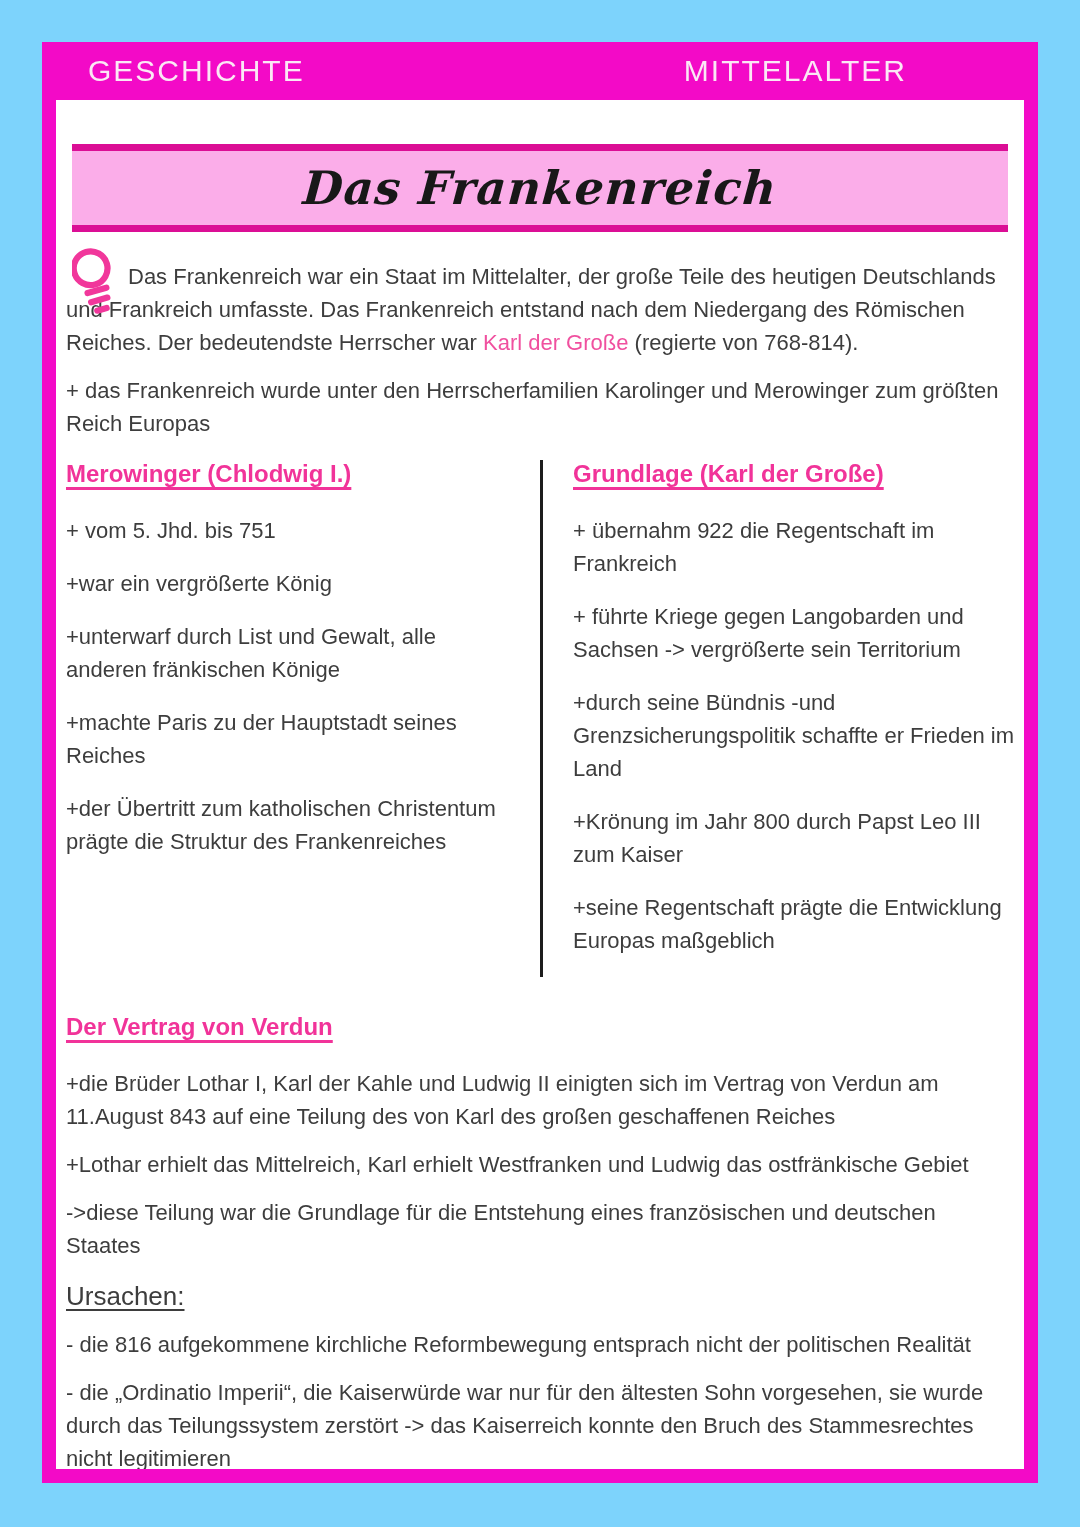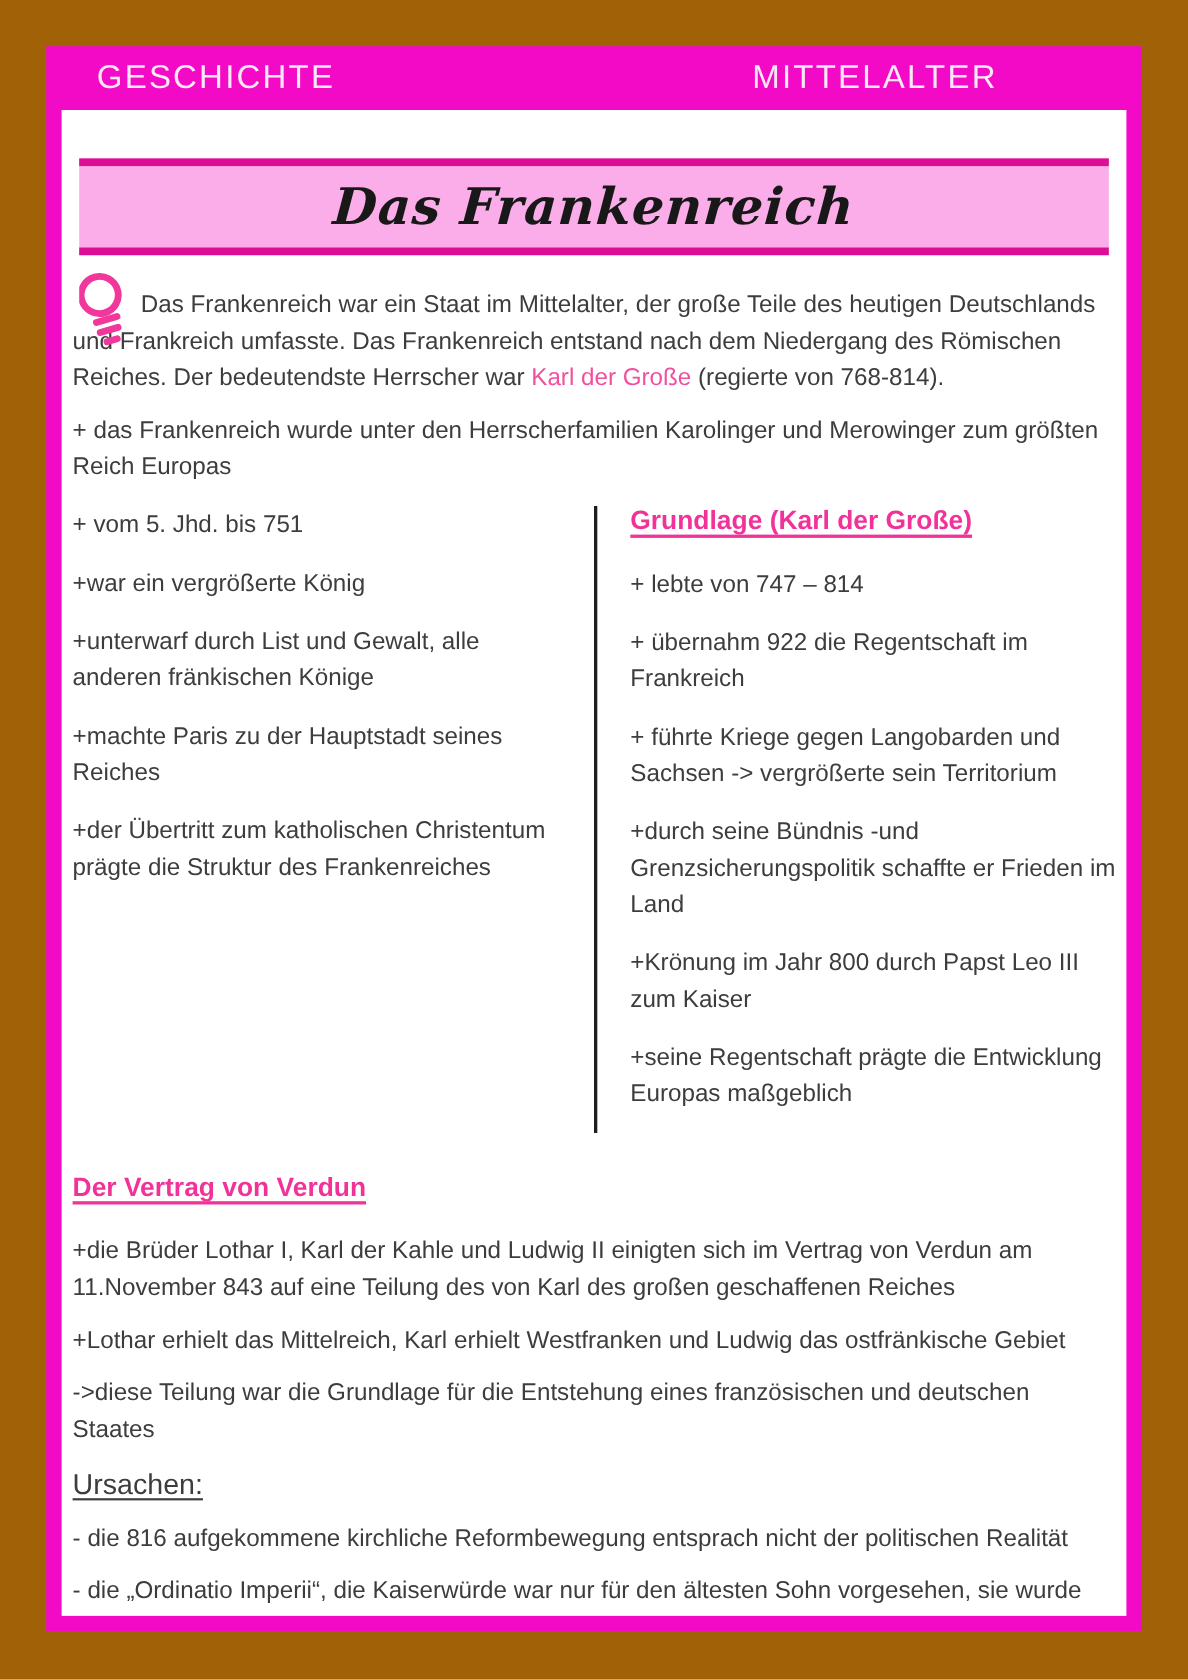--- a/index.html
+++ b/index.html
@@ -1,18 +1,18 @@
 <!DOCTYPE html>
 <html><head>
 <meta charset="utf-8">
 <style>
   * { margin:0; padding:0; box-sizing:border-box; }
   html,body { background:#ffffff; }
   .sheet {
-    width:1080px; height:1527px; background:#a16207; position:relative;
+    width:1080px; height:1527px; background:#7dd3fc; position:relative;
     font-family:"Liberation Sans", sans-serif; overflow:hidden;
   }
   .frame {
     position:absolute; left:42px; top:42px; width:996px; height:1441px;
     background:#F30AC7; padding:0 14px 14px; display:flex; flex-direction:column;
   }
   .band {
     height:58px; display:flex; align-items:center; justify-content:space-between;
     color:#FBE7F5; font-size:30px; letter-spacing:2px;
     padding-left:32px; padding-right:117px; flex:0 0 auto;
@@ -78,41 +78,41 @@
             <line x1="17" y1="63" x2="36" y2="63"></line>
             <line x1="21" y1="74" x2="32" y2="74"></line>
           </g>
         </svg>
         <p class="body-p intro-first"><span>Das Frankenreich war ein Staat im Mittelalter, der große Teile des heutigen Deutschlands und Frankreich umfasste. Das Frankenreich entstand nach dem Niedergang des Römischen Reiches. Der bedeutendste Herrscher war </span><span class="hl">Karl der Große</span><span> (regierte von 768-814).</span></p>
         <p class="body-p">+ das Frankenreich wurde unter den Herrscherfamilien Karolinger und Merowinger zum größten Reich Europas</p>
       </div>
 
       <div class="columns">
         <div class="col-left">
+          <span class="h-pink">Merowinger (Chlodwig I.)</span>
           <p class="body-p col-item">+ vom 5. Jhd. bis 751</p>
           <p class="body-p col-item">+war ein vergrößerte König</p>
           <p class="body-p col-item">+unterwarf durch List und Gewalt, alle anderen fränkischen Könige</p>
           <p class="body-p col-item">+machte Paris zu der Hauptstadt seines Reiches</p>
           <p class="body-p col-item">+der Übertritt zum katholischen Christentum prägte die Struktur des Frankenreiches</p>
         </div>
         <div class="col-divider"></div>
         <div class="col-right">
           <span class="h-pink">Grundlage (Karl der Große)</span>
-          <p class="body-p col-item">+ lebte von 747 – 814</p>
           <p class="body-p col-item">+ übernahm 922 die Regentschaft im Frankreich</p>
           <p class="body-p col-item">+ führte Kriege gegen Langobarden und Sachsen -&gt; vergrößerte sein Territorium</p>
           <p class="body-p col-item">+durch seine Bündnis -und Grenzsicherungspolitik schaffte er Frieden im Land</p>
           <p class="body-p col-item">+Krönung im Jahr 800 durch Papst Leo III zum Kaiser</p>
           <p class="body-p col-item">+seine Regentschaft prägte die Entwicklung Europas maßgeblich</p>
         </div>
       </div>
 
       <div class="section-verdun">
         <span class="h-pink">Der Vertrag von Verdun</span>
-        <p class="body-p">+die Brüder Lothar I, Karl der Kahle und Ludwig II einigten sich im Vertrag von Verdun am 11.November 843 auf eine Teilung des von Karl des großen geschaffenen Reiches</p>
+        <p class="body-p">+die Brüder Lothar I, Karl der Kahle und Ludwig II einigten sich im Vertrag von Verdun am 11.August 843 auf eine Teilung des von Karl des großen geschaffenen Reiches</p>
         <p class="body-p">+Lothar erhielt das Mittelreich, Karl erhielt Westfranken und Ludwig das ostfränkische Gebiet</p>
         <p class="body-p">-&gt;diese Teilung war die Grundlage für die Entstehung eines französischen und deutschen Staates</p>
       </div>
 
       <div>
         <span class="h-black">Ursachen:</span>
         <p class="body-p">- die 816 aufgekommene kirchliche Reformbewegung entsprach nicht der politischen Realität</p>
         <p class="body-p">- die „Ordinatio Imperii“, die Kaiserwürde war nur für den ältesten Sohn vorgesehen, sie wurde durch das Teilungssystem zerstört -&gt; das Kaiserreich konnte den Bruch des Stammesrechtes nicht legitimieren</p>
       </div>
 

